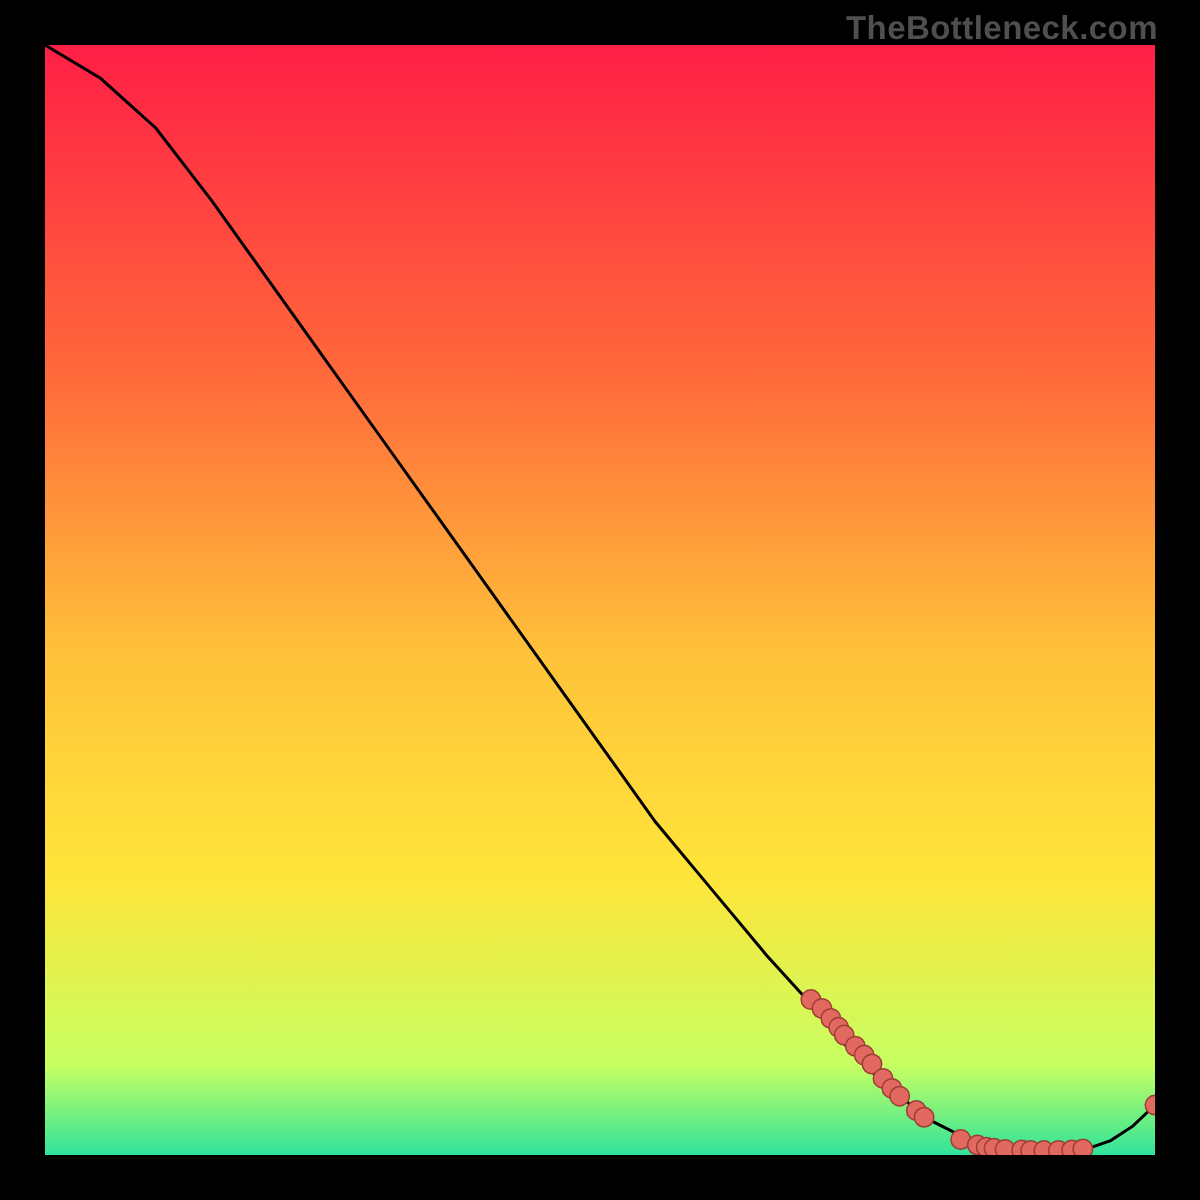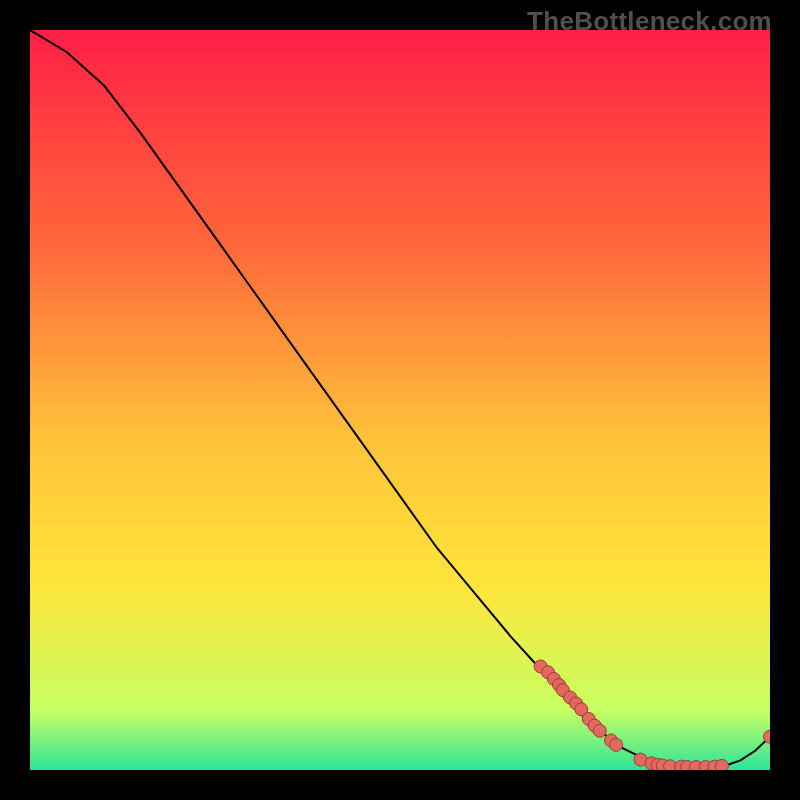--- a/index.html
+++ b/index.html
@@ -22,21 +22,21 @@
     left: 30px;
     top: 30px;
     width: 740px;
     height: 740px;
   }
   .watermark {
     position: absolute;
     top: 6px;
     right: 28px;
     color: #4f4f4f;
-    font-size: 26px;
+    font-size: 22px;
     font-weight: 600;
     letter-spacing: 0.3px;
     user-select: none;
   }
   svg { display: block; }
 </style>
 </head>
 <body>
 
 <div class="stage">

